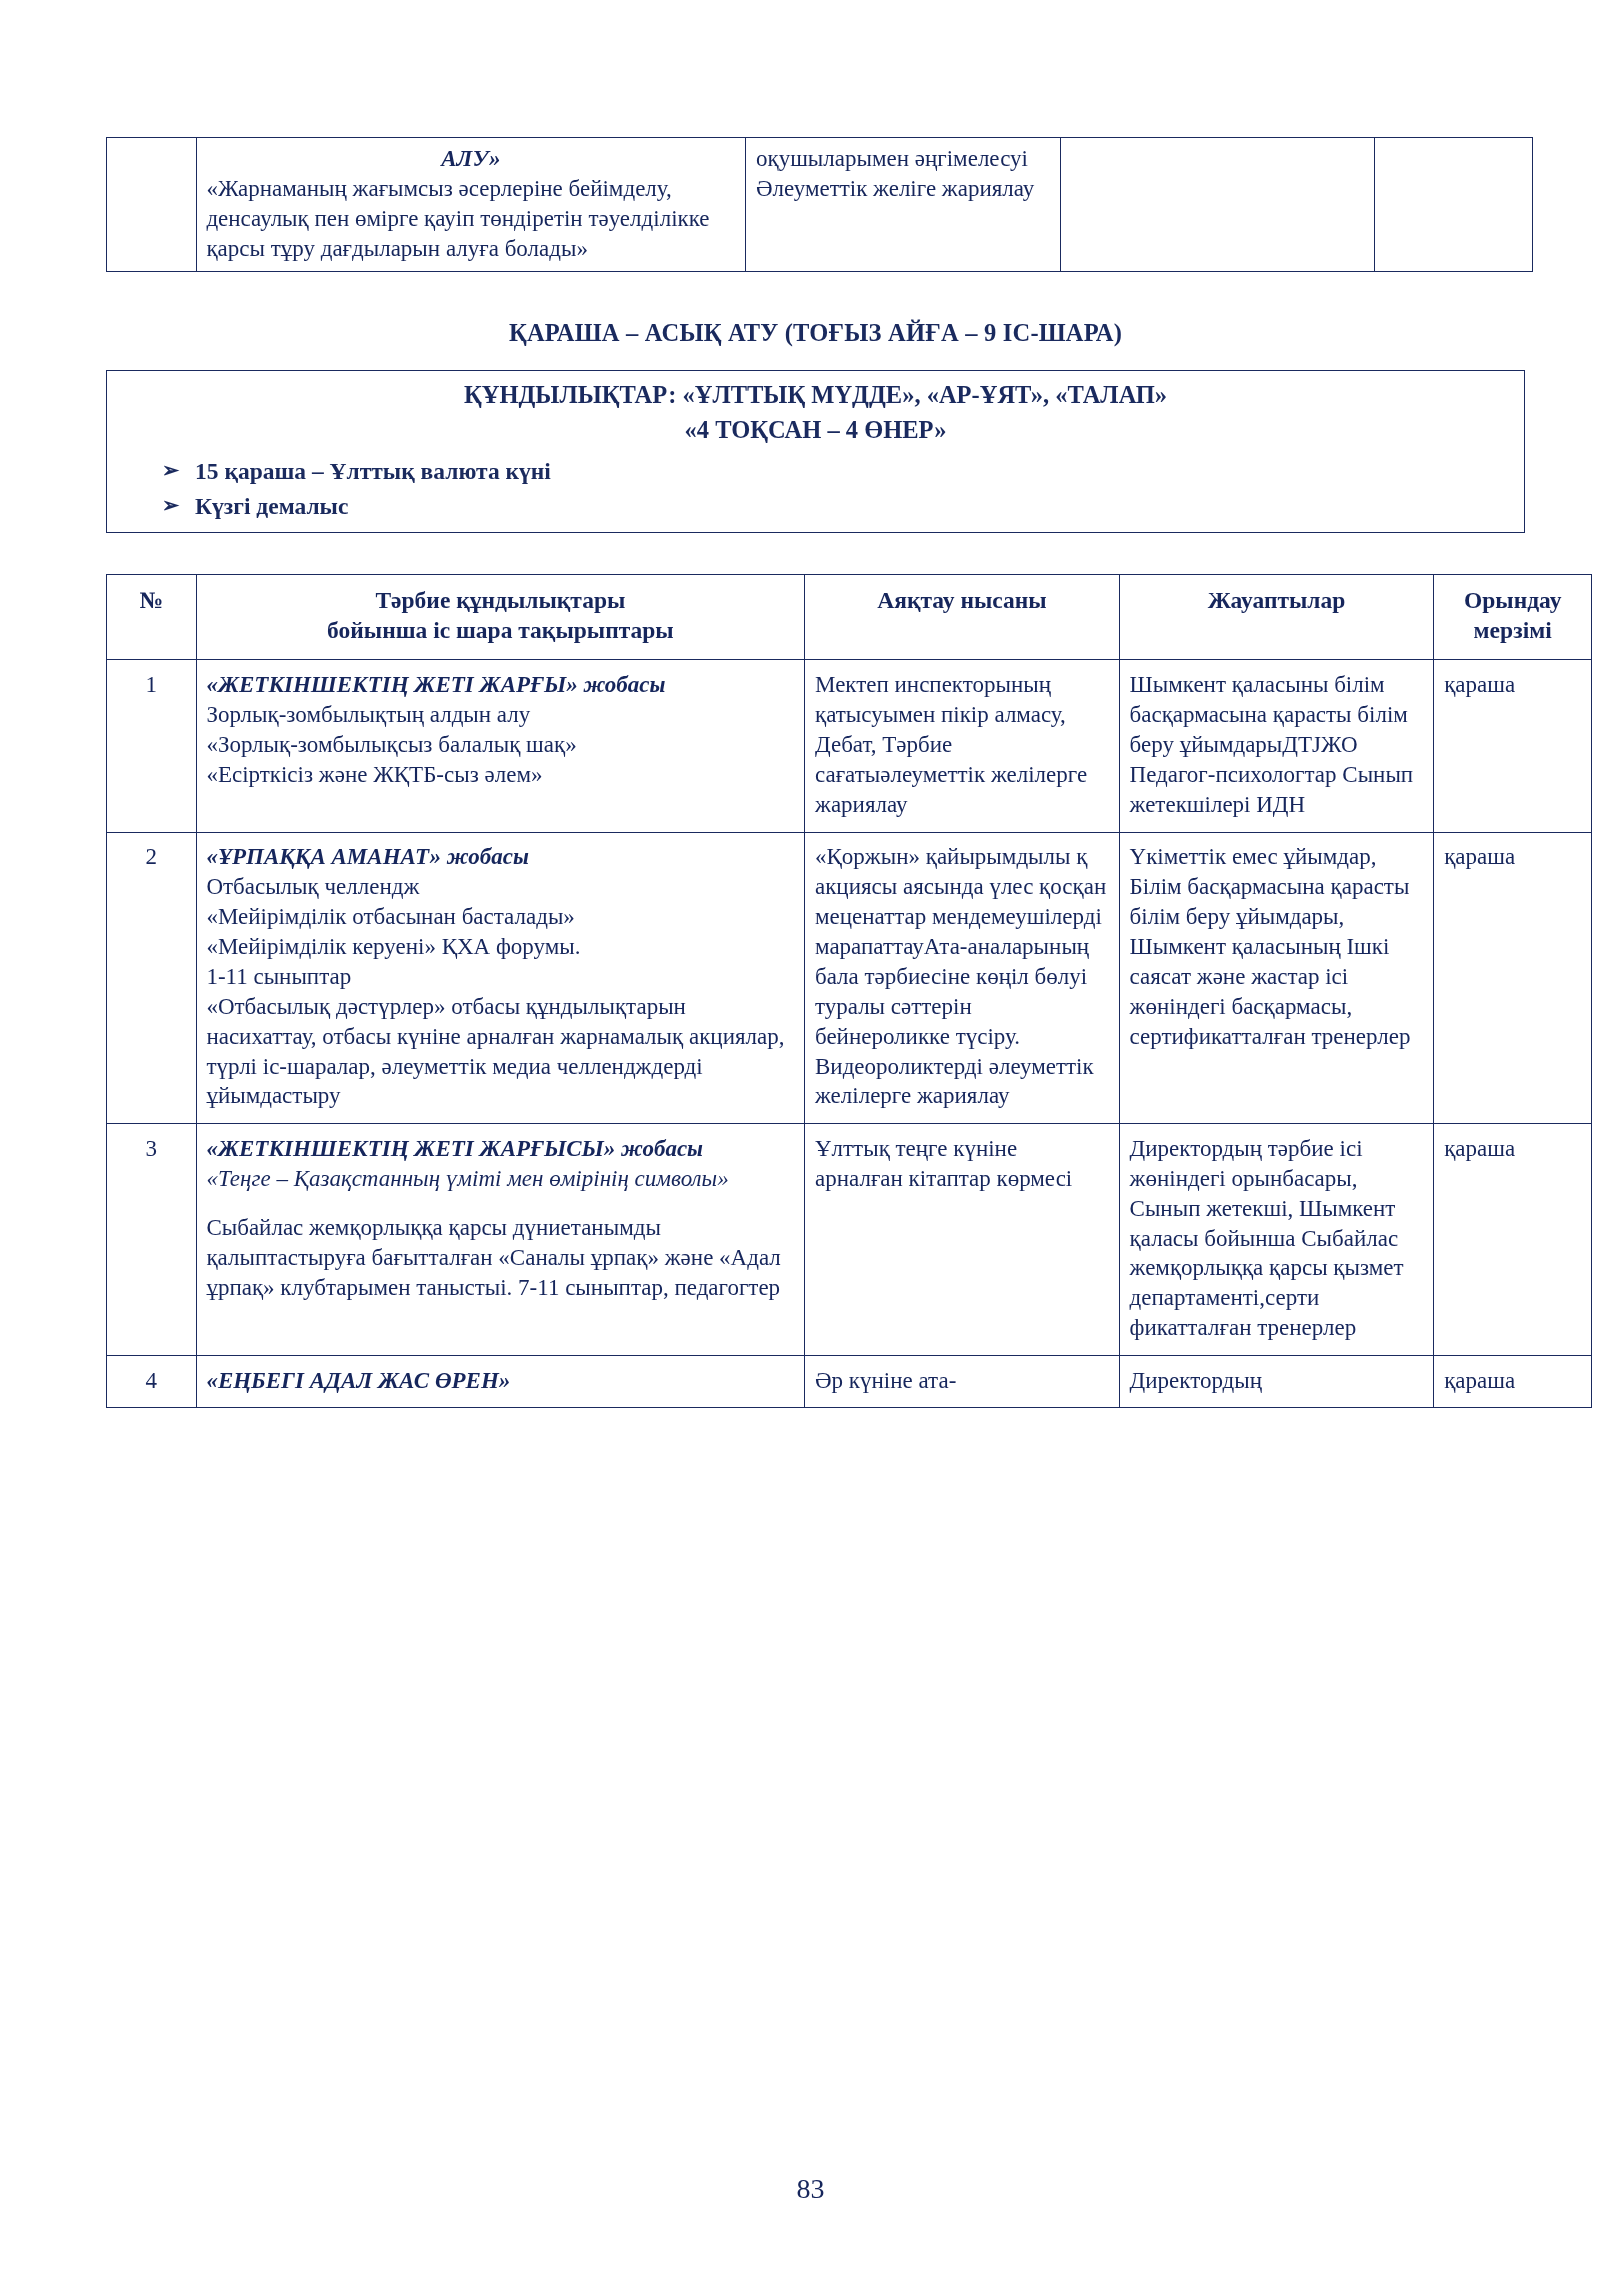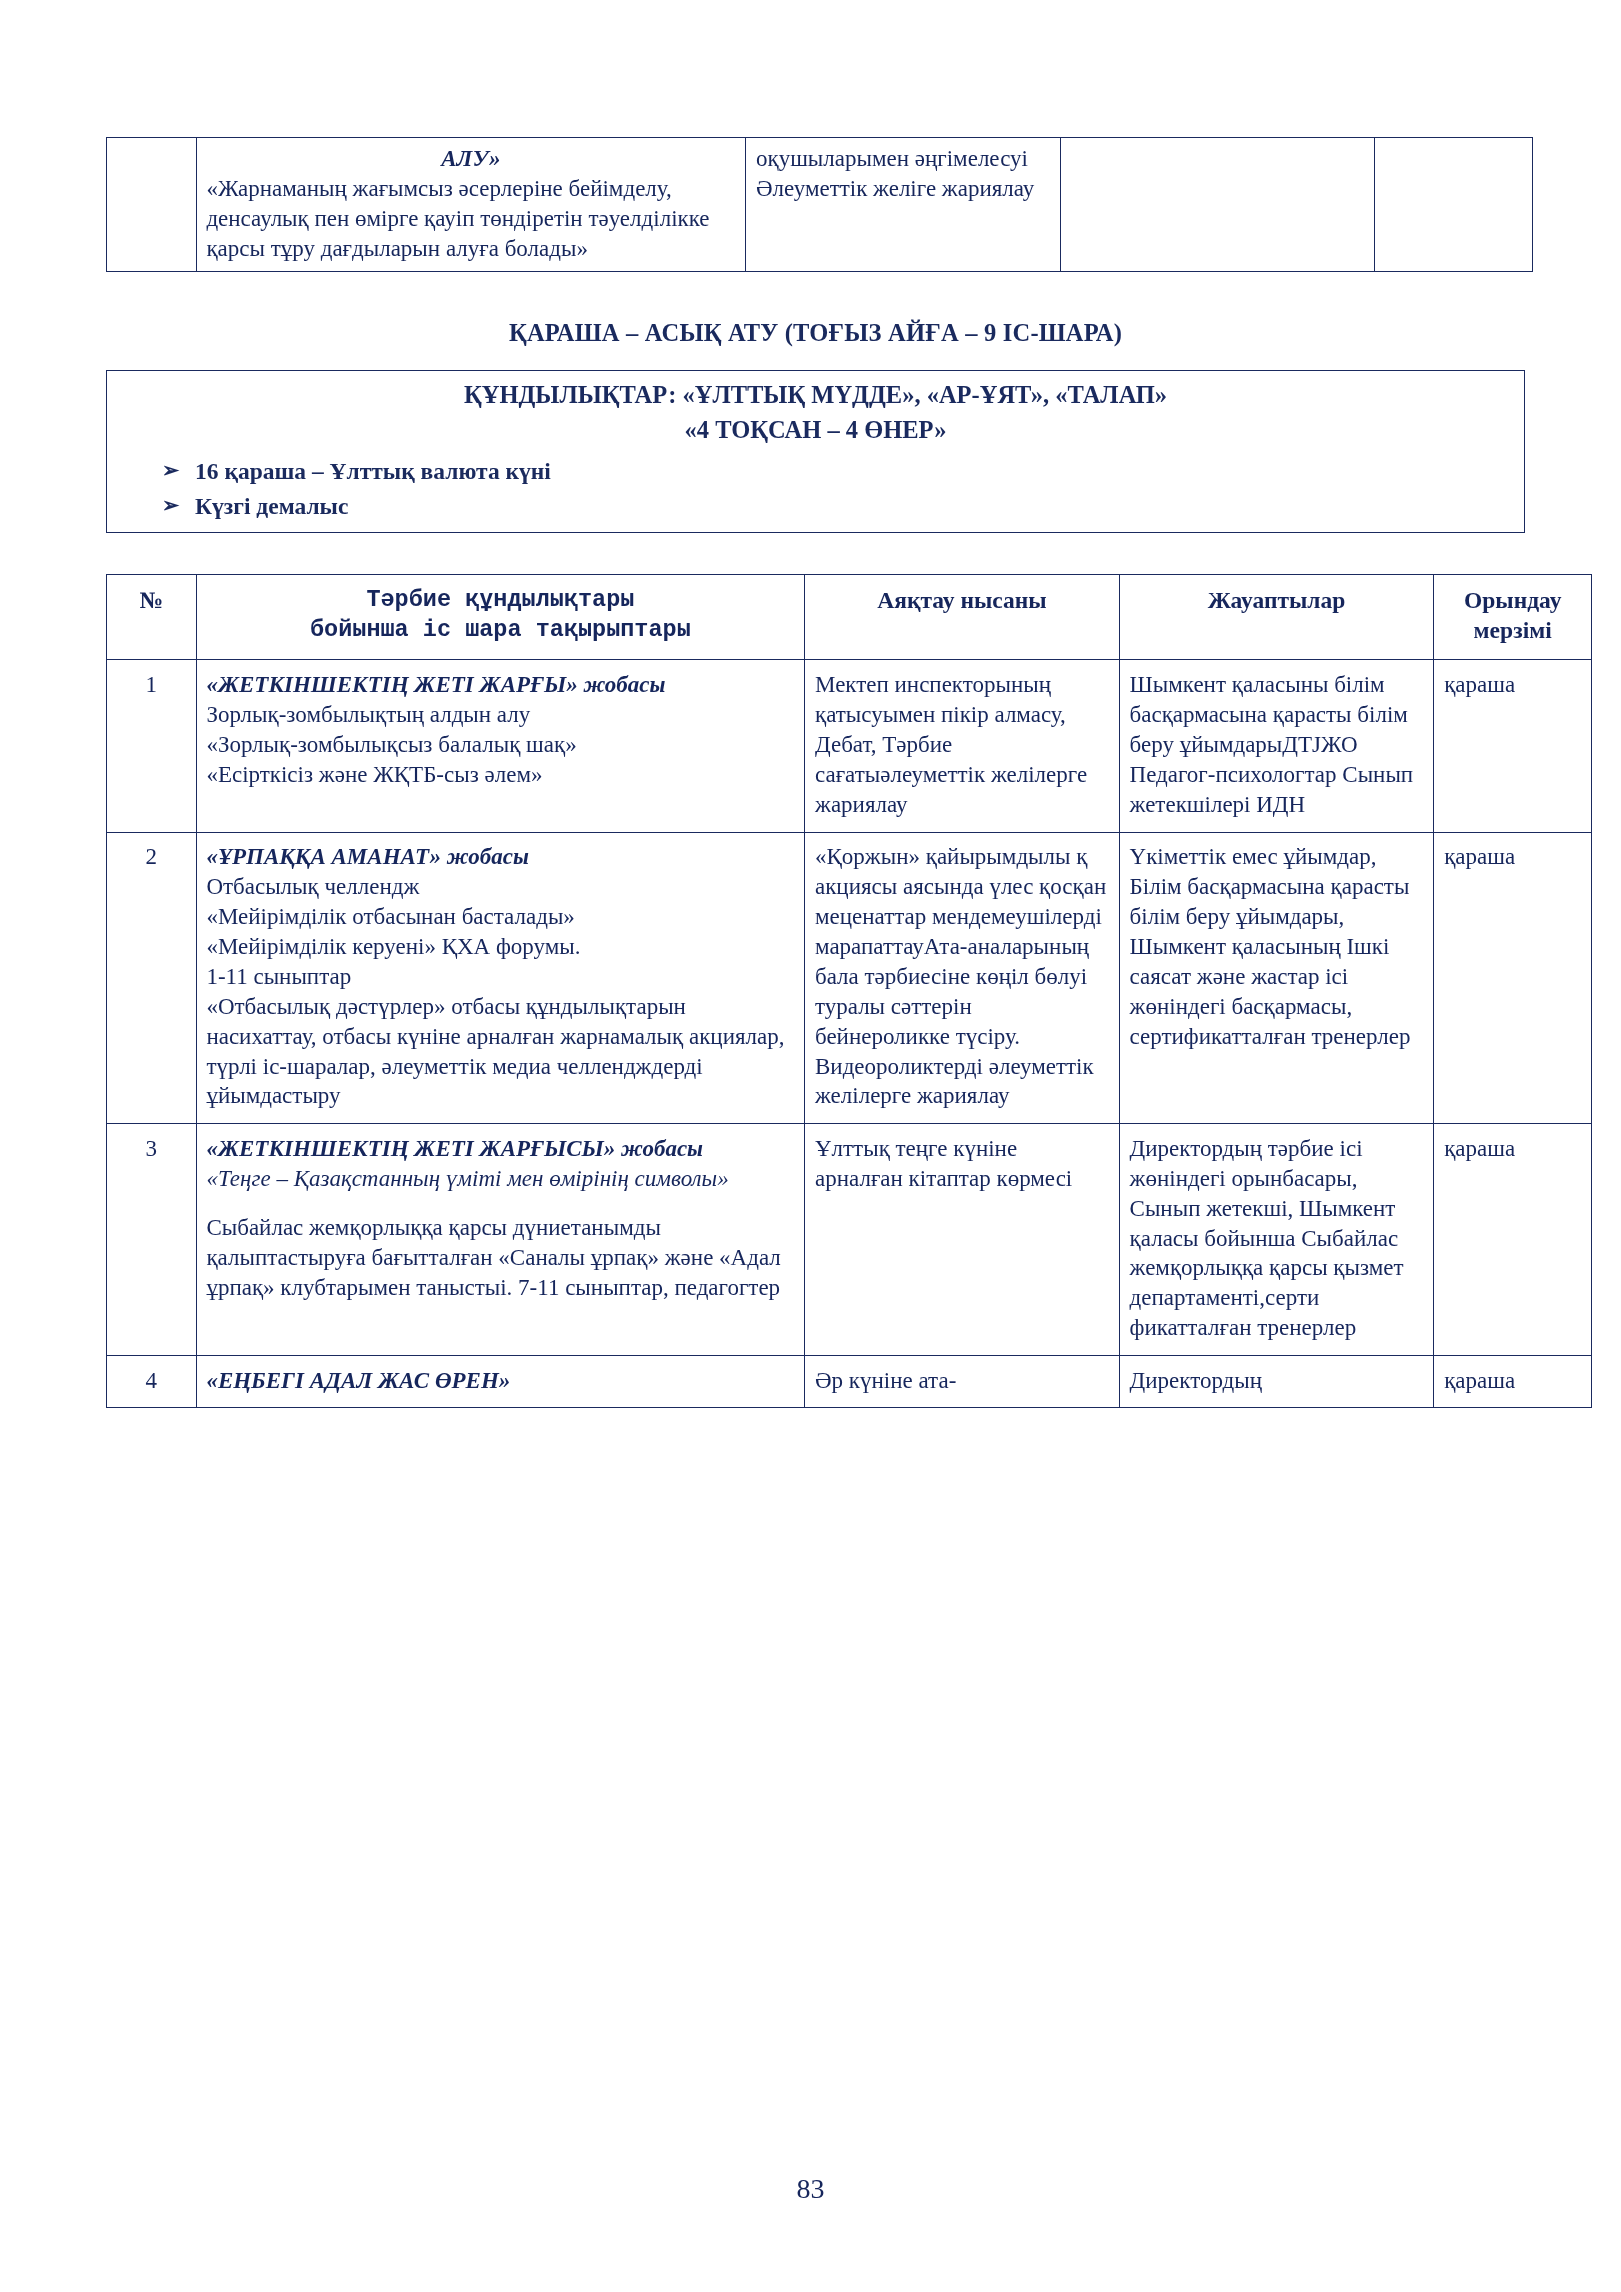--- a/index.html
+++ b/index.html
@@ -100,21 +100,21 @@
     font-size: 23.5px;
     padding-top: 9.8px;
     padding-bottom: 13.7px;
     line-height: 1.3;
   }
   .tbl-main td {
     padding-top: 9.8px;
     padding-bottom: 11.8px;
   }
   .hdr-num  { width: 69px; }
-  .hdr-theme{ width: 588px; font-family: Liberation Mono, monospace; }
+  .hdr-theme{ width: 588px; }
   .hdr-form { width: 294px; }
   .hdr-resp { width: 294px; }
   .hdr-term { width: 137px; }
   .cell-num { text-align: center; }
   .cell-term { text-align: left; }
   .p { margin: 0; }
   .gap { height: 19.6px; }
   .footer-page {
     position: absolute;
     bottom: 88px;
@@ -149,21 +149,21 @@
     <div class="heading-block">
       <div class="heading-line">ҚАРАША –  АСЫҚ АТУ (ТОҒЫЗ АЙҒА – 9 ІС-ШАРА)</div>
     </div>
 
     <div class="values-box">
       <div class="vline">ҚҰНДЫЛЫҚТАР: «ҰЛТТЫҚ МҮДДЕ», «АР-ҰЯТ», «ТАЛАП»</div>
       <div class="vline">«4 ТОҚСАН – 4 ӨНЕР»</div>
       <div class="bullets">
         <div class="bullet-row">
           <span class="bullet-mark">➢</span>
-          <span>16 қараша – Ұлттық валюта күні</span>
+          <span>15 қараша – Ұлттық валюта күні</span>
         </div>
         <div class="bullet-row">
           <span class="bullet-mark">➢</span>
           <span>Күзгі демалыс</span>
         </div>
       </div>
     </div>
 
     <div class="main-table-wrap">
       <table class="tbl-main">

